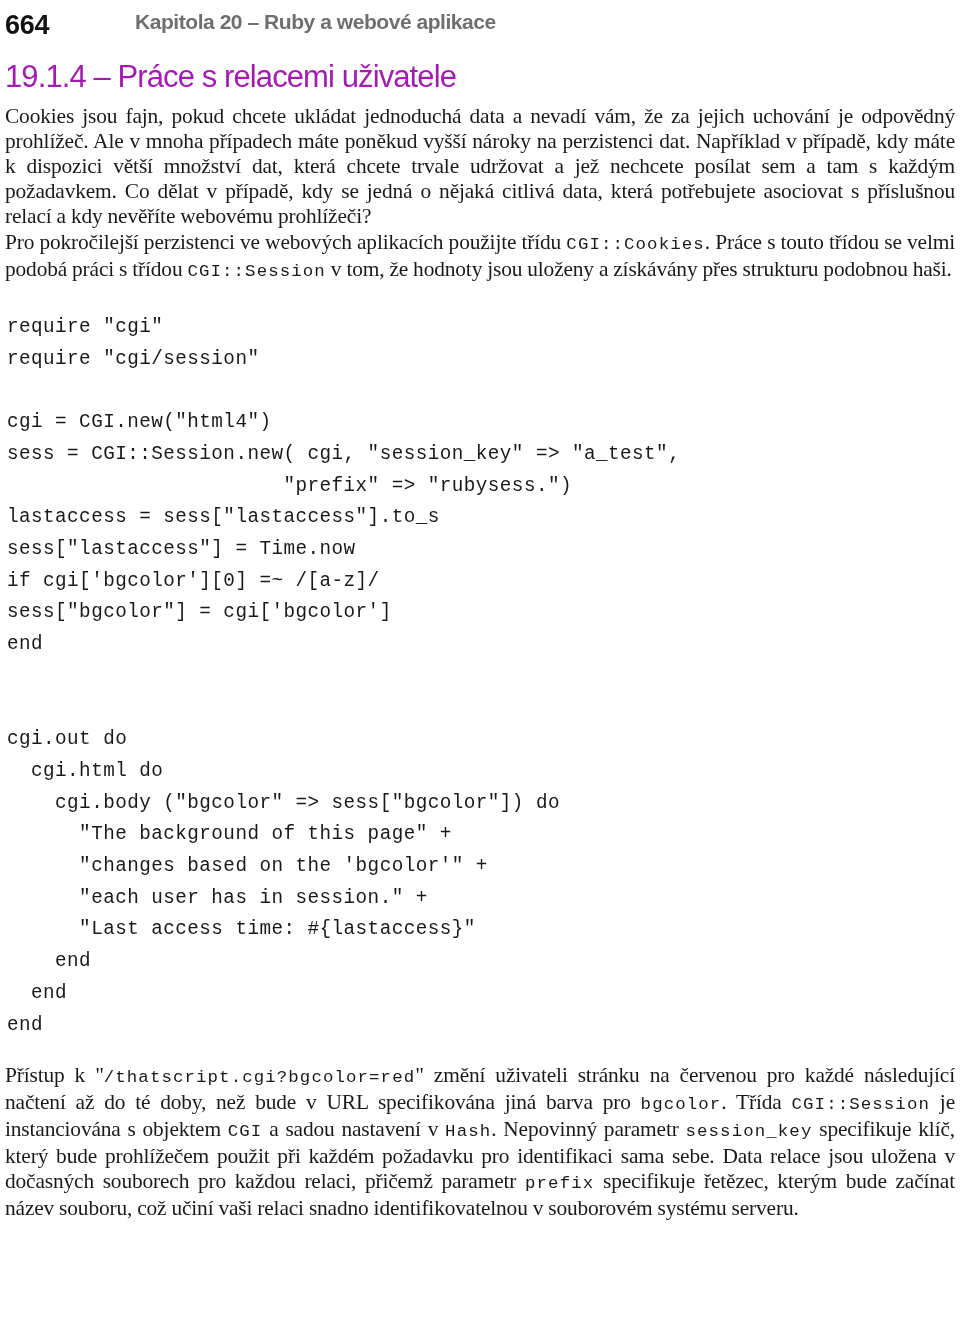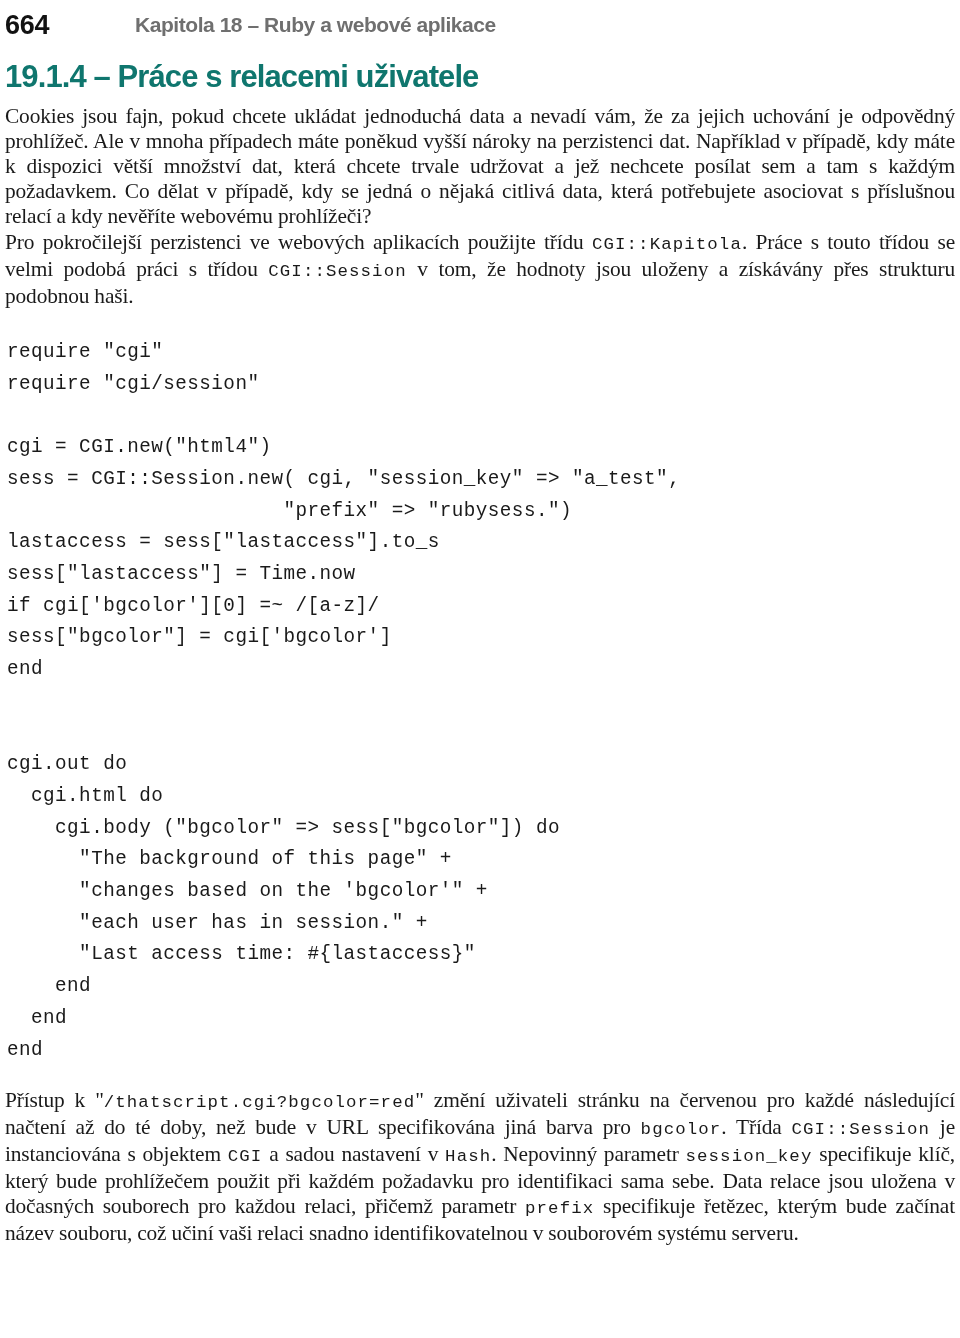--- a/index.html
+++ b/index.html
@@ -20,21 +20,21 @@
     width: 960px;
     height: 1338px;
     box-sizing: border-box;
     padding: 0 5px 0 5px;
     overflow: hidden;
   }
 
   
   .runhead {
     display: flex;
-    align-items: center;
+    align-items: flex-start;
     height: 40px;
     padding-top: 10px;
     box-sizing: border-box;
   }
   .folio {
     font-family: "Liberation Sans", "DejaVu Sans", sans-serif;
     font-weight: bold;
     font-size: 27px;
     color: #121212;
     letter-spacing: -0.3px;
@@ -45,23 +45,23 @@
     font-family: "Liberation Sans", "DejaVu Sans", sans-serif;
     font-weight: bold;
     font-size: 21px;
     color: #6f6f6f;
     letter-spacing: -0.45px;
   }
 
   
   .section-heading {
     font-family: "Liberation Sans", "DejaVu Sans", sans-serif;
-    font-weight: bold;
+    font-weight: normal;
     font-size: 31px;
-    color: #0f766e;
+    color: #a21caf;
     letter-spacing: -0.9px;
     margin: 20px 0 10px 0;
     line-height: 1.1;
   }
 
   
   p.body {
     font-size: 21.4px;
     line-height: 25px;
     text-align: justify;
@@ -94,28 +94,28 @@
     tab-size: 2;
   }
 </style>
 </head>
 <body>
 
 <div class="page">
 
   <div class="runhead">
     <div class="folio">664</div>
-    <div class="runhead-title">Kapitola 18 – Ruby a webové aplikace</div>
+    <div class="runhead-title">Kapitola 20 – Ruby a webové aplikace</div>
   </div>
 
   <h2 class="section-heading">19.1.4 – Práce s relacemi uživatele</h2>
 
   <p class="body"><span>Cookies jsou fajn, pokud chcete ukládat jednoduchá data a nevadí vám, že za jejich uchování je odpovědný prohlížeč. Ale v mnoha případech máte poněkud vyšší nároky na perzistenci dat. Například v případě, kdy máte k dispozici větší množství dat, která chcete trvale udržovat a jež nechcete posílat sem a tam s každým požadavkem. Co dělat v případě, kdy se jedná o nějaká citlivá data, která potřebujete asociovat s příslušnou relací a kdy nevěříte webovému prohlížeči?</span></p>
 
-  <p class="body"><span>Pro pokročilejší perzistenci ve webových aplikacích použijte třídu </span><code>CGI::Kapitola</code><span>. Práce s touto třídou se velmi podobá práci s třídou </span><code>CGI::Session</code><span> v tom, že hodnoty jsou uloženy a získávány přes strukturu podobnou haši.</span></p>
+  <p class="body"><span>Pro pokročilejší perzistenci ve webových aplikacích použijte třídu </span><code>CGI::Cookies</code><span>. Práce s touto třídou se velmi podobá práci s třídou </span><code>CGI::Session</code><span> v tom, že hodnoty jsou uloženy a získávány přes strukturu podobnou haši.</span></p>
 
   <pre class="listing">require "cgi"
 require "cgi/session"
 
 cgi = CGI.new("html4")
 sess = CGI::Session.new( cgi, "session_key" =&gt; "a_test",
                        "prefix" =&gt; "rubysess.")
 lastaccess = sess["lastaccess"].to_s
 sess["lastaccess"] = Time.now
 if cgi['bgcolor'][0] =~ /[a-z]/

